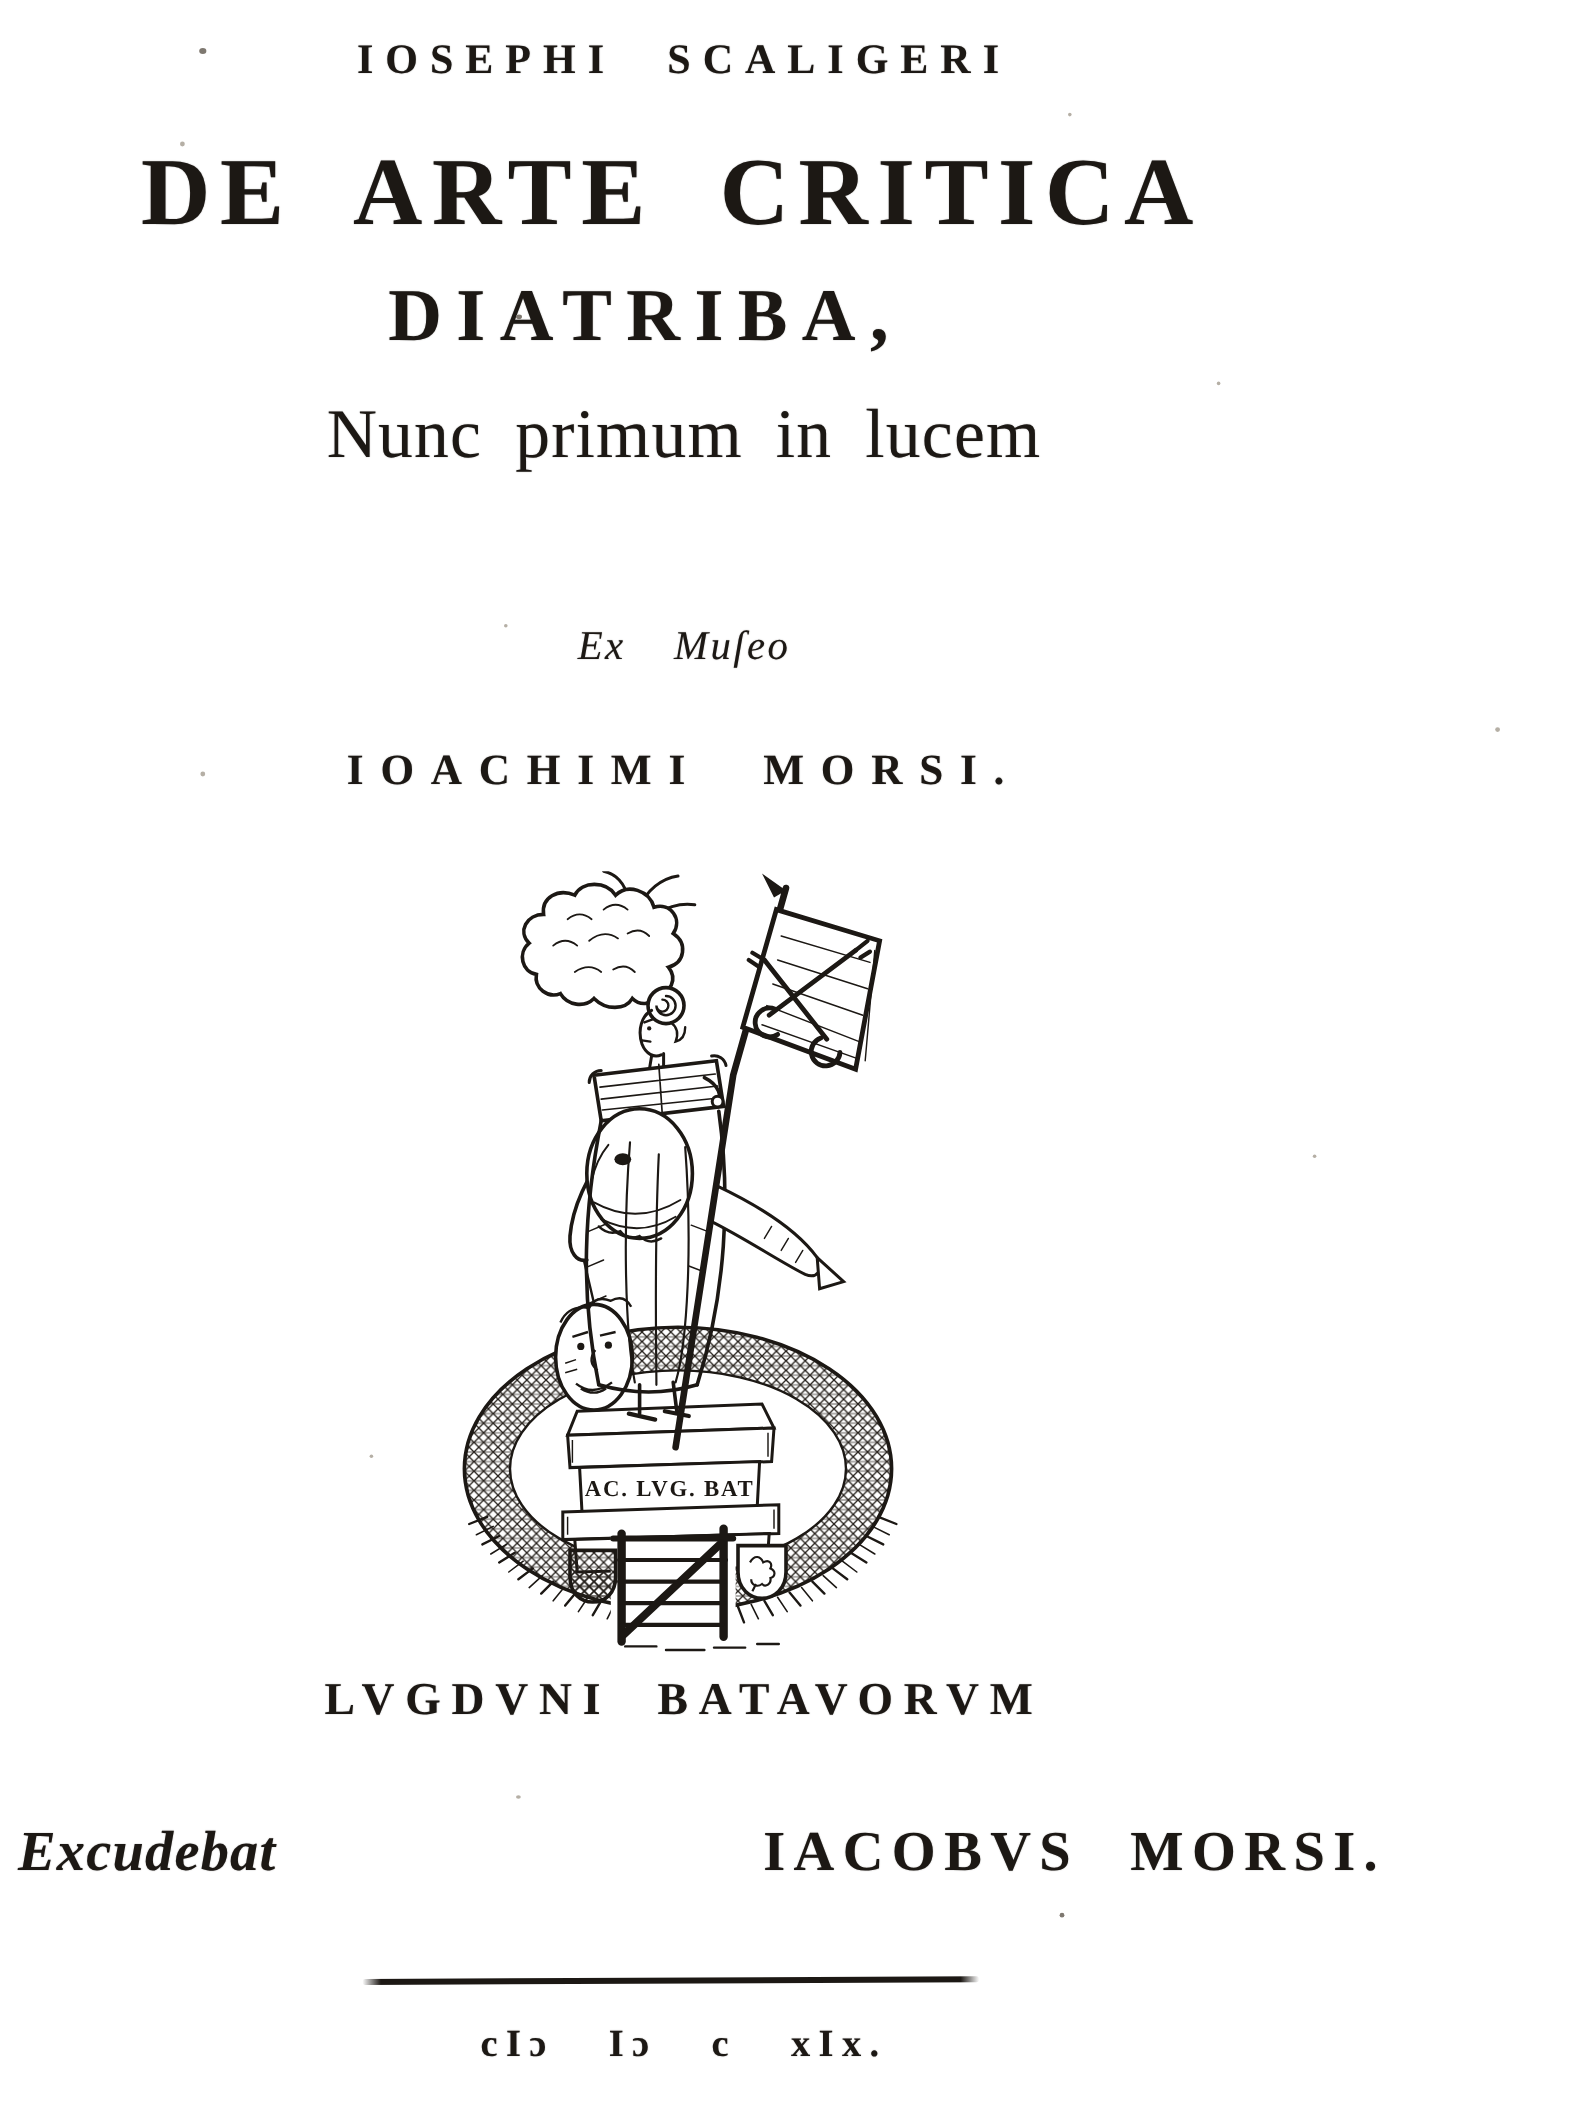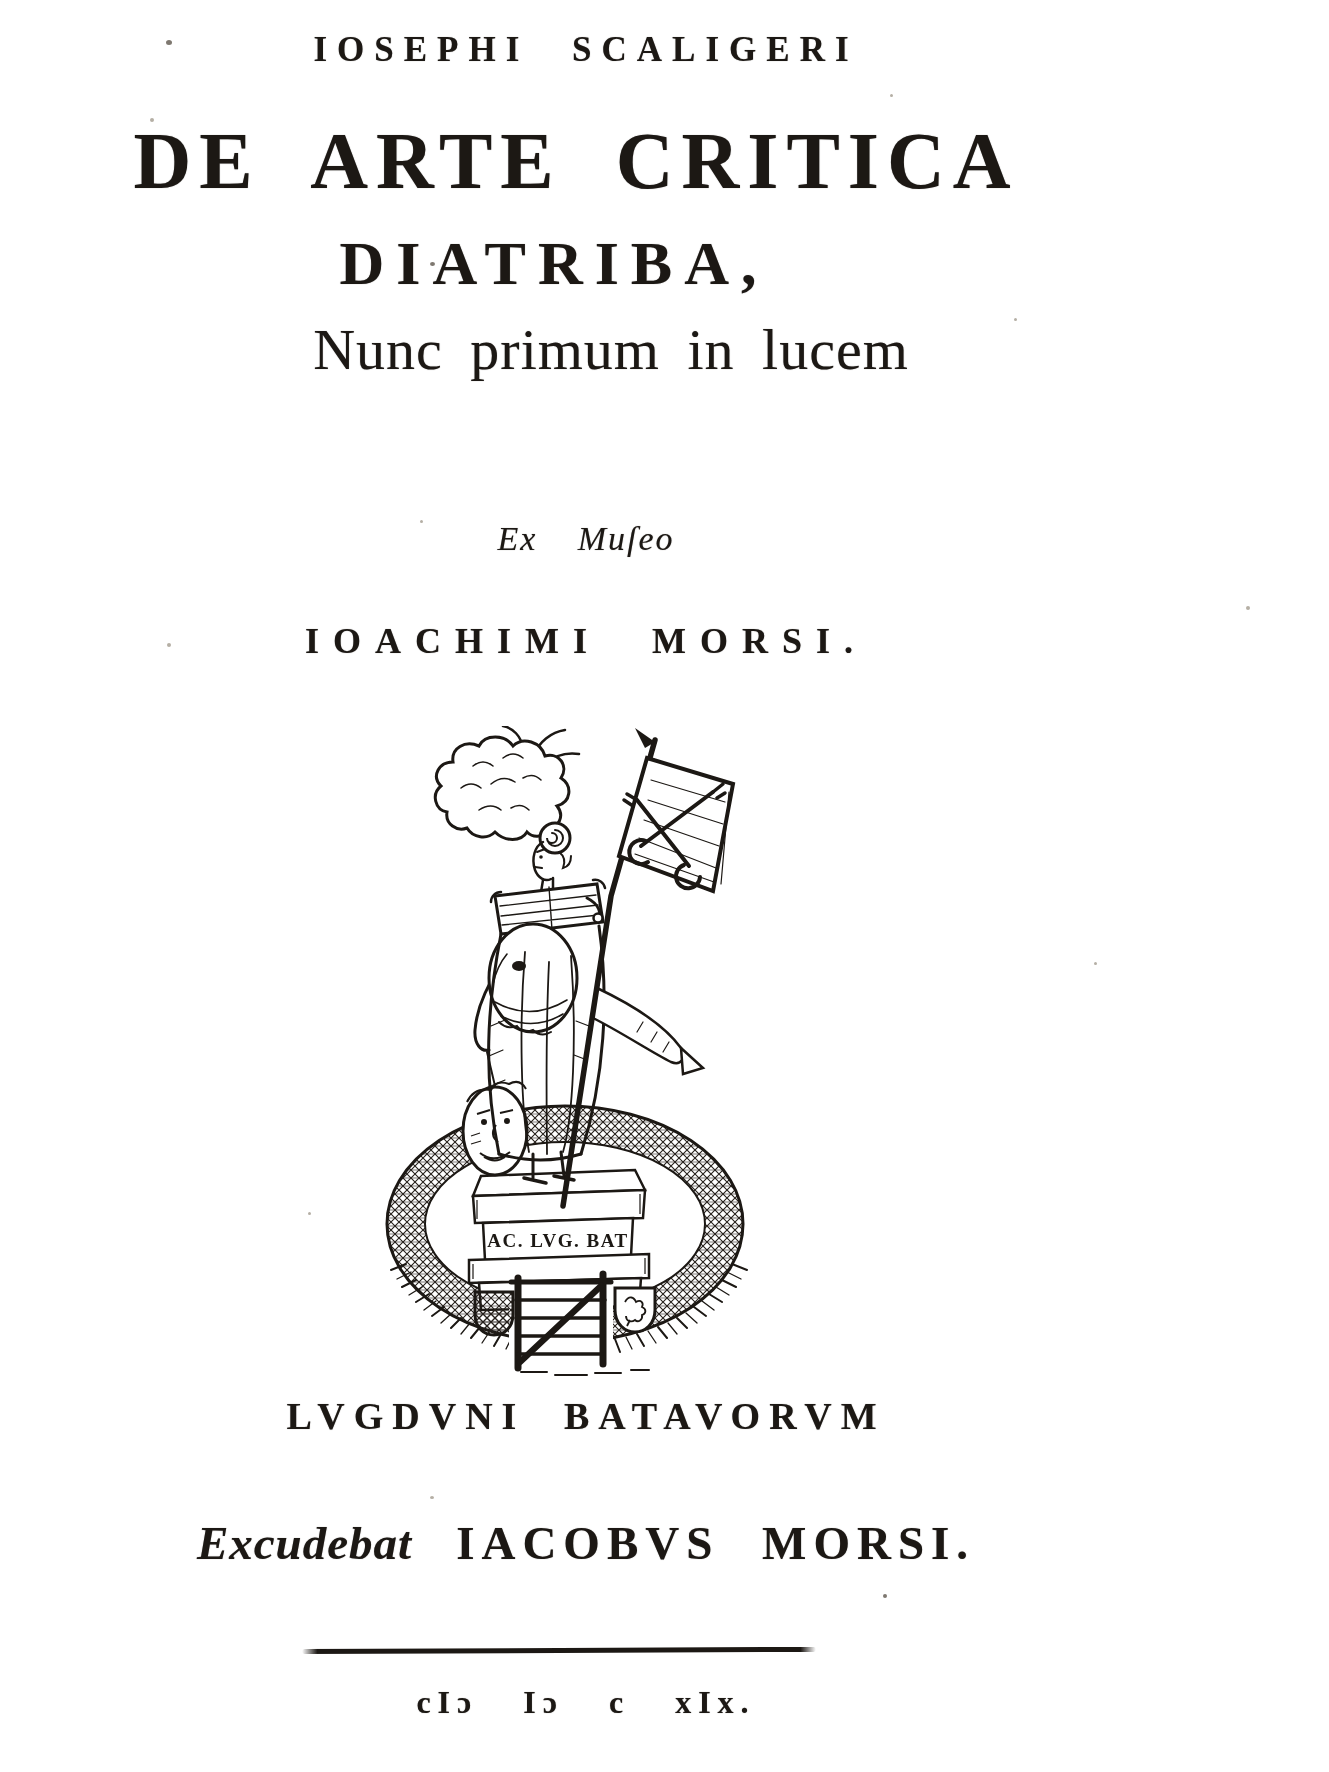--- a/index.html
+++ b/index.html
@@ -6,31 +6,30 @@
   html,body{margin:0;padding:0;background:#e8e8e8;}
   .page{
     position:relative;width:1329px;height:1772px;margin:0 auto;
     background:#ffffff;overflow:hidden;
     font-family:"Liberation Serif","DejaVu Serif",serif;
     color:#1c1814;
   }
   .line{
     position:absolute;left:0;width:1140px;text-align:center;white-space:nowrap;
     text-shadow:0 0 1px rgba(28,24,20,.45);
-    padding-left:16px;
   }
   .l-author {top:30px;  font-size:35px;font-weight:700;letter-spacing:10px;word-spacing:24px;}
   .l-title1 {top:116px; font-size:80px;font-weight:700;letter-spacing:8px; word-spacing:26px;transform:translateX(-10px);}
   .l-title2 {top:228px; font-size:62px;font-weight:700;letter-spacing:12px;transform:translateX(-32px);}
-  .l-sub1   {top:316px; font-size:58px;font-weight:400;letter-spacing:1px;word-spacing:12px;margin-left:25px;}
+  .l-sub1   {top:328px; font-size:58px;font-weight:400;letter-spacing:1px;word-spacing:12px;}
   .l-sub2   {top:406px; font-size:58px;font-weight:400;letter-spacing:1px;}
   .l-prov   {top:520px; font-size:34px;font-weight:400;font-style:italic;letter-spacing:2px;word-spacing:30px;}
   .l-owner  {top:620px; font-size:36px;font-weight:700;letter-spacing:14px;word-spacing:28px;}
   .l-place  {top:1394px;font-size:38px;font-weight:700;letter-spacing:9px; word-spacing:20px;}
-  .l-printer{top:1516px;display:flex;justify-content:center;align-items:baseline;gap:44px;}
+  .l-printer{top:1516px;display:flex;justify-content:space-between;align-items:baseline;gap:44px;margin-left:15px;}
   .excudebat{font-size:47px;font-style:italic;font-weight:700;letter-spacing:1px;}
   .printer-name{font-size:47px;font-weight:700;letter-spacing:7px;word-spacing:24px;}
   .rule{
     position:absolute;top:1648px;left:302px;width:514px;height:5px;border-radius:3px;
     background:linear-gradient(90deg,rgba(28,24,20,0) 0%,#1c1814 3%,#1c1814 97%,rgba(28,24,20,0) 100%);
     transform:rotate(-0.25deg);
   }
   .l-date{top:1684px;font-size:32px;font-weight:700;letter-spacing:7px;word-spacing:30px;}
   .device{position:absolute;left:383px;top:726px;width:372px;height:652px;}
   .device svg{display:block;width:100%;height:100%;}

